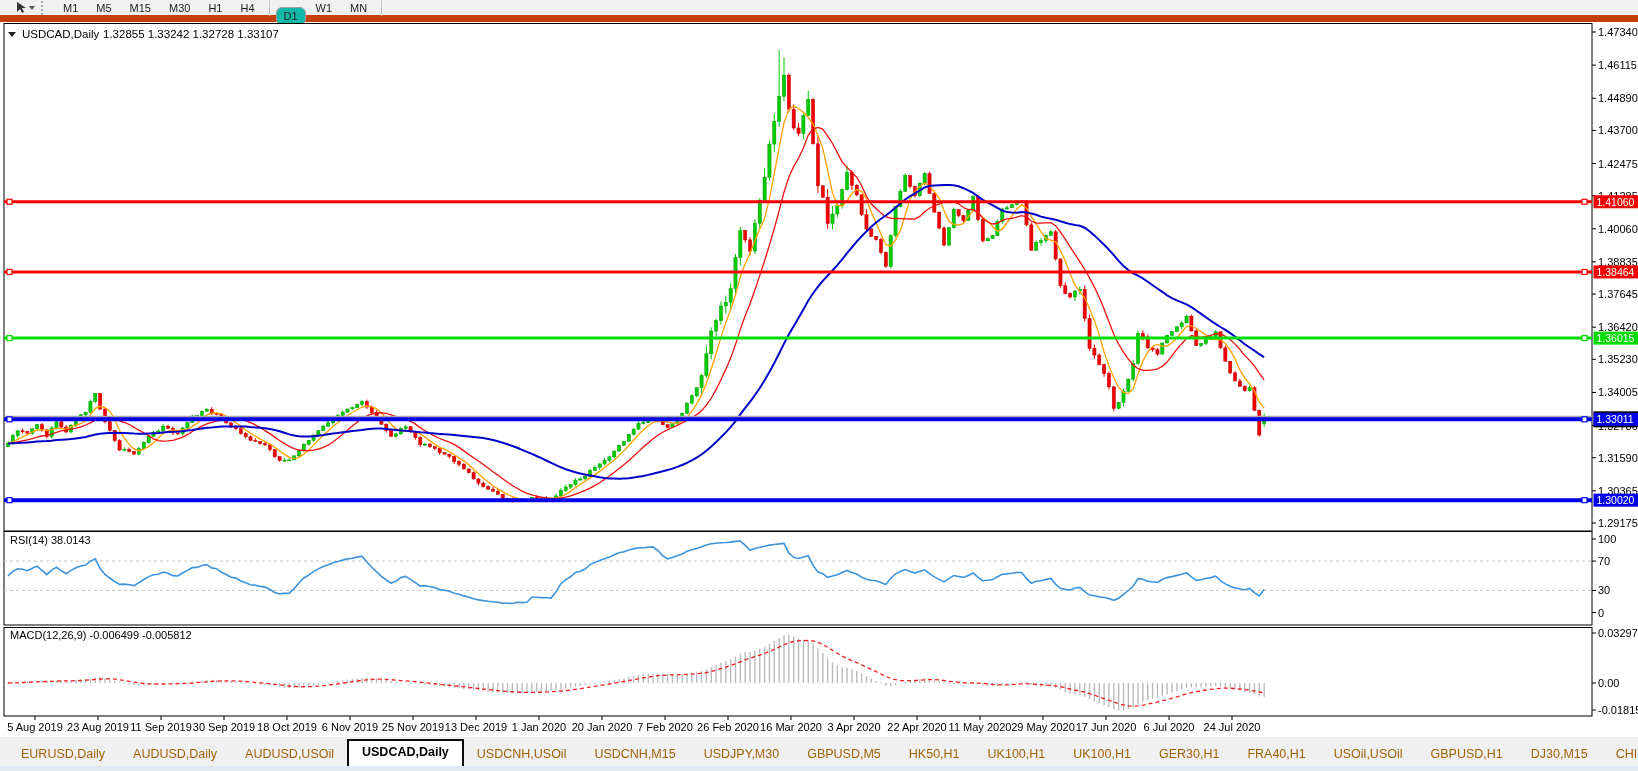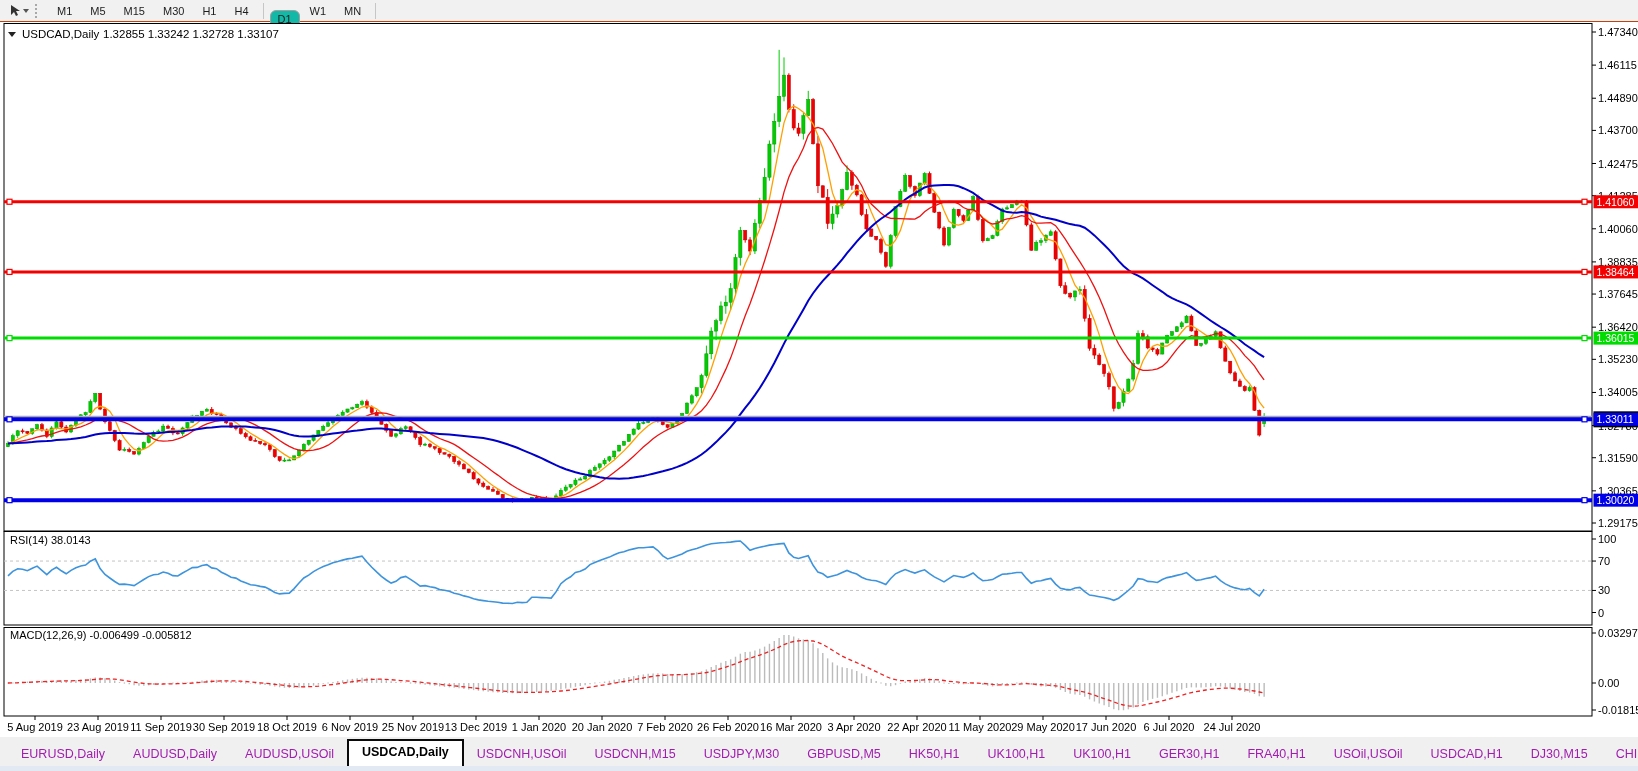--- a/index.html
+++ b/index.html
@@ -1,29 +1,29 @@
 <!DOCTYPE html>
 <html><head>
 <meta charset="utf-8">
 <style>
   html,body{margin:0;padding:0;background:#fff;width:1638px;height:771px;overflow:hidden;
     font-family:"Liberation Sans",sans-serif;}
   .toolbar{position:absolute;top:0;left:0;width:100%;height:22px;background:#f1f1f1;
-    border-bottom:1px solid #c2410c;display:flex;align-items:center;box-sizing:border-box;padding-left:6px;}
+    border-bottom:7px solid #c2410c;display:flex;align-items:center;box-sizing:border-box;padding-left:12px;}
   .tool-icon{width:26px;height:16px;display:flex;align-items:center;justify-content:center;cursor:pointer;}
   .grip{width:4px;height:14px;border-left:2px dotted #a8a8a8;margin:0 7px 0 3px;}
   .vsep{width:1px;height:16px;background:#c6c6c6;margin:0 5px;}
   .tf-btn{font-family:"Liberation Sans",sans-serif;font-size:11px;color:#1d1d1d;background:transparent;
     border:1px solid transparent;padding:2px 7px;margin:0 1px;cursor:pointer;}
   .tf-btn.active{background:#14b8a6;border:1px solid #9f9f9f;border-radius:6px;margin-top:16px;}
   .chart-wrap{position:absolute;top:23px;left:0;width:1638px;height:714px;background:#fff;}
   svg text{font-family:"Liberation Sans",sans-serif;}
   .tabbar{position:absolute;top:737px;left:0;width:1638px;height:29px;background:#f0f0f0;
     display:flex;align-items:flex-end;box-sizing:border-box;padding:0 4px 0 8px;}
-  .tab{height:23px;line-height:23px;padding:0 13px;font-size:12.5px;color:#a21caf;cursor:pointer;white-space:nowrap;}
+  .tab{height:23px;line-height:23px;padding:0 13px;font-size:12.5px;color:#a16207;cursor:pointer;white-space:nowrap;}
   .tab.active{background:#fff;border:2px solid #0a0a0a;border-bottom:none;height:25px;line-height:23px;
     color:#000;font-weight:bold;}
   .tsep{width:1px;height:13px;background:#a9a9a9;align-self:center;margin:0 1px;}
   .tab-spacer{flex:1;}
   .statusbar{position:absolute;top:766px;left:0;width:1638px;height:5px;background:#e3e9f3;}
 </style>
 </head>
 <body>
 
 <div class="toolbar">
@@ -1006,21 +1006,21 @@
   <div class="tab">UK100,H1</div>
     <div class="tsep"></div>
   <div class="tab">UK100,H1</div>
     <div class="tsep"></div>
   <div class="tab">GER30,H1</div>
     <div class="tsep"></div>
   <div class="tab">FRA40,H1</div>
     <div class="tsep"></div>
   <div class="tab">USOil,USOil</div>
     <div class="tsep"></div>
-  <div class="tab">USDCAD,H1</div>
+  <div class="tab">GBPUSD,H1</div>
     <div class="tsep"></div>
   <div class="tab">DJ30,M15</div>
     <div class="tsep"></div>
   <div class="tab">CHINA300,H4</div>
     <div class="tsep"></div>
 
   <div class="tab-spacer"></div>
 
 </div>
 

